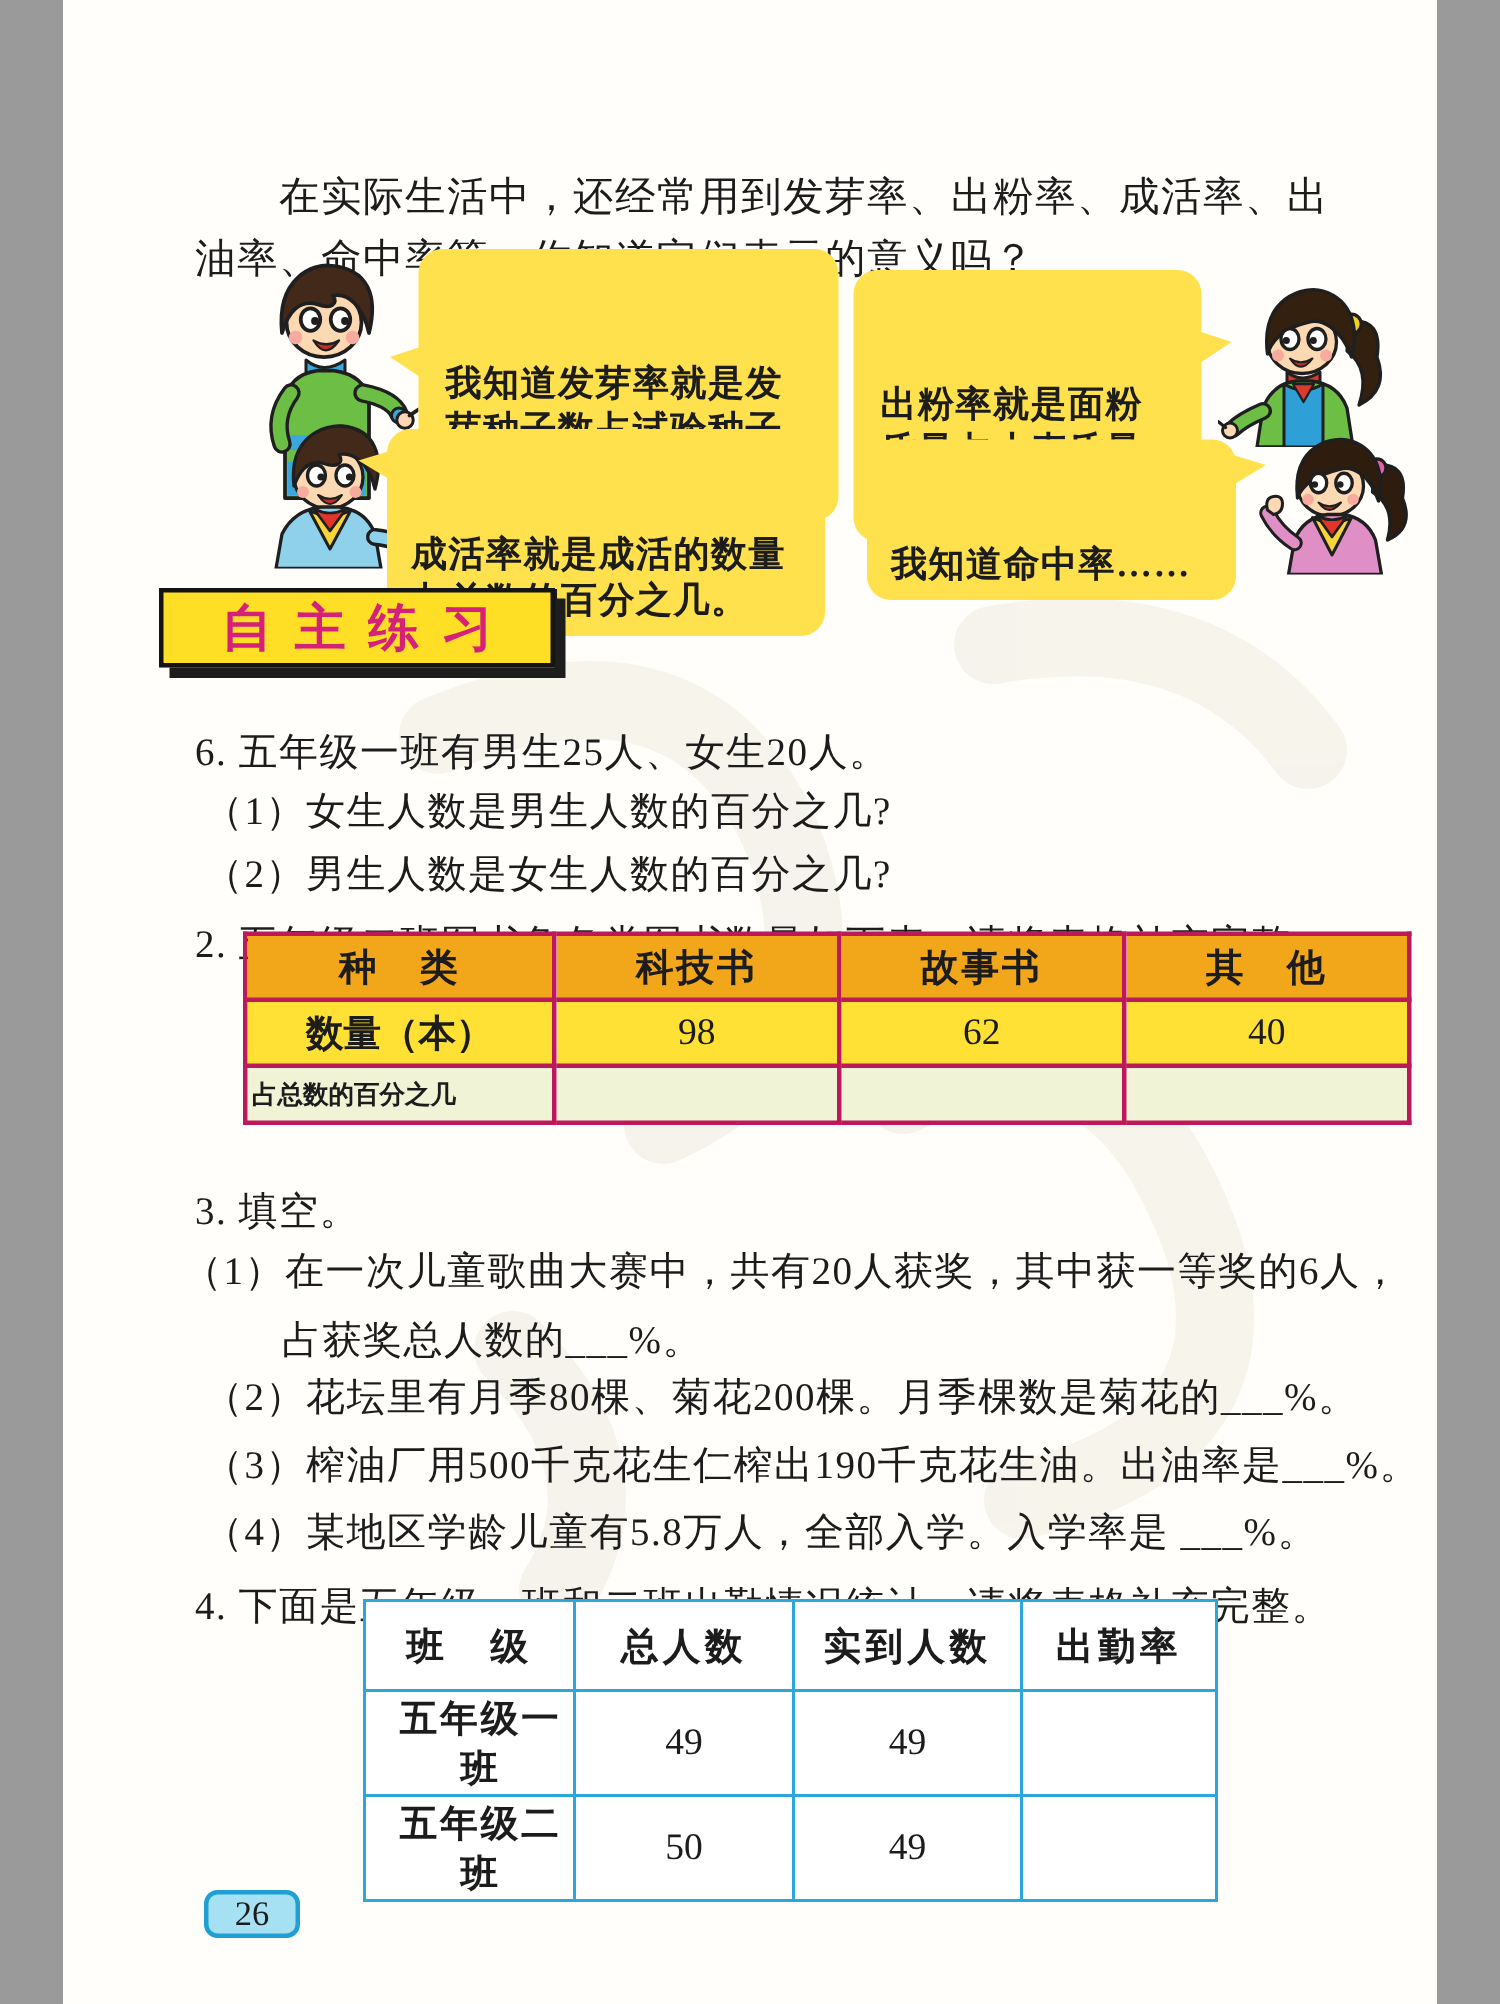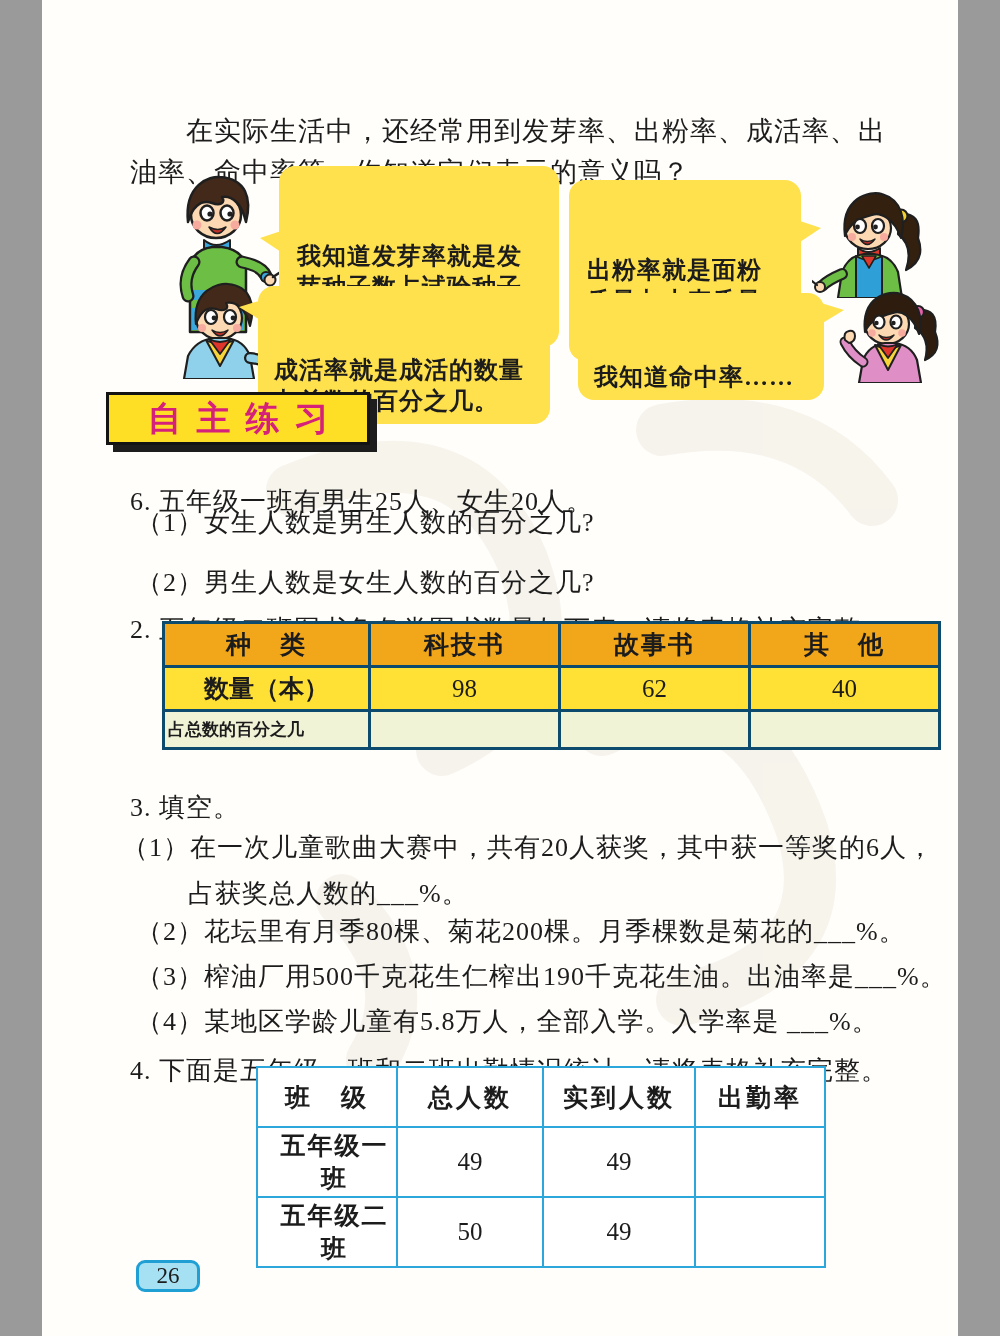--- a/index.html
+++ b/index.html
@@ -53,41 +53,41 @@
   }
   .banner span{
     font-family:"Liberation Sans","DejaVu Sans",sans-serif;
     font-size:34px;font-weight:bold;color:var(--banner-text,#d6217b);
     letter-spacing:15px;margin-right:-15px;
   }
 
   
   .ex{position:absolute;font-size:26px;letter-spacing:1px;white-space:pre-line;}
   .q1  {left:88px;top:458px;}
-  .q1p1{left:94px;top:479px;}
+  .q1p1{left:94px;top:497px;}
   .q1p2{left:94px;top:539px;}
   .q2  {left:88px;top:586px;}
   .q3  {left:88px;top:764px;}
   .q3p1{left:80px;top:799px;width:888px;line-height:46px;padding-left:66px;text-indent:-66px;}
   .q3p2{left:94px;top:888px;}
   .q3p3{left:94px;top:933px;}
   .q3p4{left:94px;top:978px;}
   .q4  {left:88px;top:1027px;}
 
   
   .t1{position:absolute;left:120px;top:621px;width:776px;border-collapse:collapse;table-layout:fixed;}
-  .t1 td{border:3px solid #0c4a6e;text-align:center;font-size:25px;overflow:hidden;margin-left:33px;}
+  .t1 td{border:3px solid #be185d;text-align:center;font-size:25px;overflow:hidden;margin-left:33px;}
   .t1 tr.hd td{background:var(--t1-header-bg,#f2a71b);font-weight:bold;height:44px;letter-spacing:2px;}
   .t1 tr.r1 td{background:var(--t1-row-bg,#ffe135);height:44px;}
   .t1 tr.r1 td:first-child{font-weight:bold;}
   .t1 tr.r2 td{background:var(--t1-row3-bg,#f1f3d7);height:38px;}
   .t1 tr.r2 td:first-child{text-align:left;padding-left:3px;font-weight:bold;font-size:17px;letter-spacing:0;}
 
   
-  .t2{position:absolute;left:200px;top:1066px;width:568px;border-collapse:collapse;table-layout:fixed;background:#fff;margin-left:14px;}
+  .t2{position:absolute;left:200px;top:1066px;width:568px;border-collapse:collapse;table-layout:fixed;background:#fff;}
   .t2 td{border:2.5px solid var(--t2-border,#2ba7db);text-align:center;font-size:25px;}
   .t2 tr.hd td{height:60px;font-weight:bold;letter-spacing:3px;}
   .t2 tr.r td{height:51px;}
   .t2 tr.r td:first-child{font-weight:bold;letter-spacing:2px;padding-left:16px;}
 
   
   .badge{
     position:absolute;left:94px;top:1260px;width:64px;height:32px;
     background:var(--badge-bg,#a5e1f3);border:3px solid var(--badge-border,#1f9fd4);
     border-radius:9px;display:flex;align-items:center;justify-content:center;

